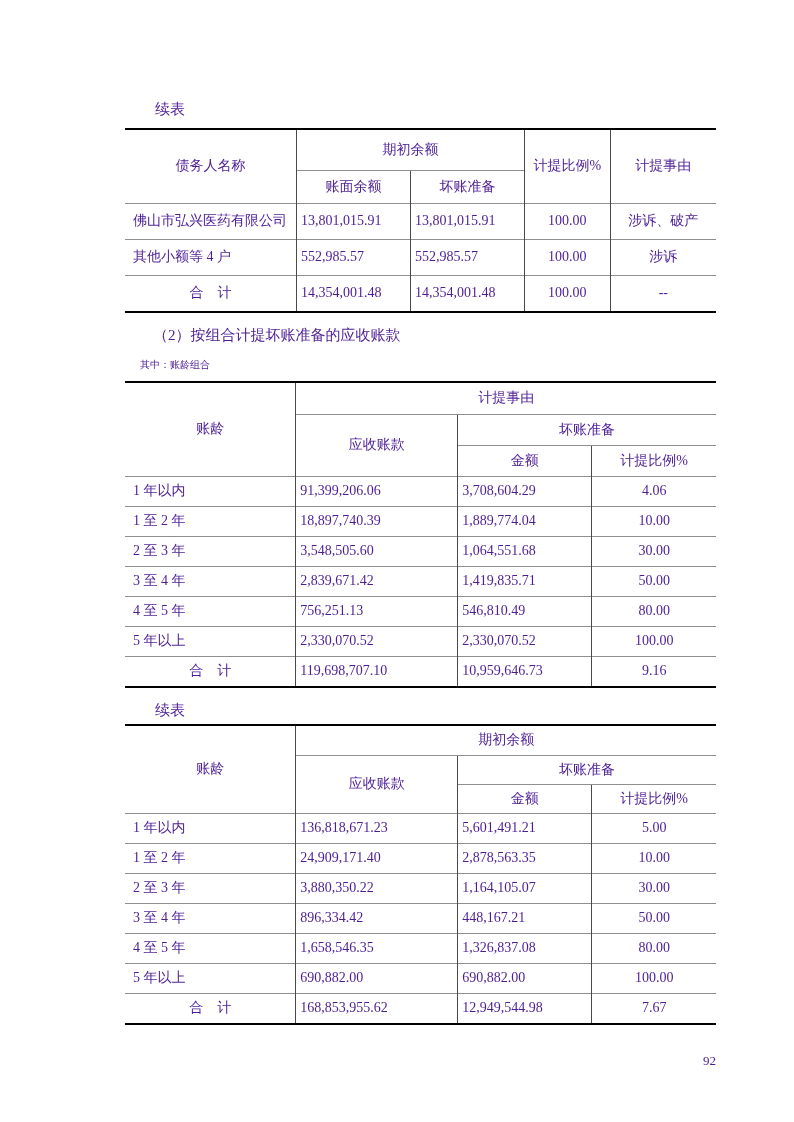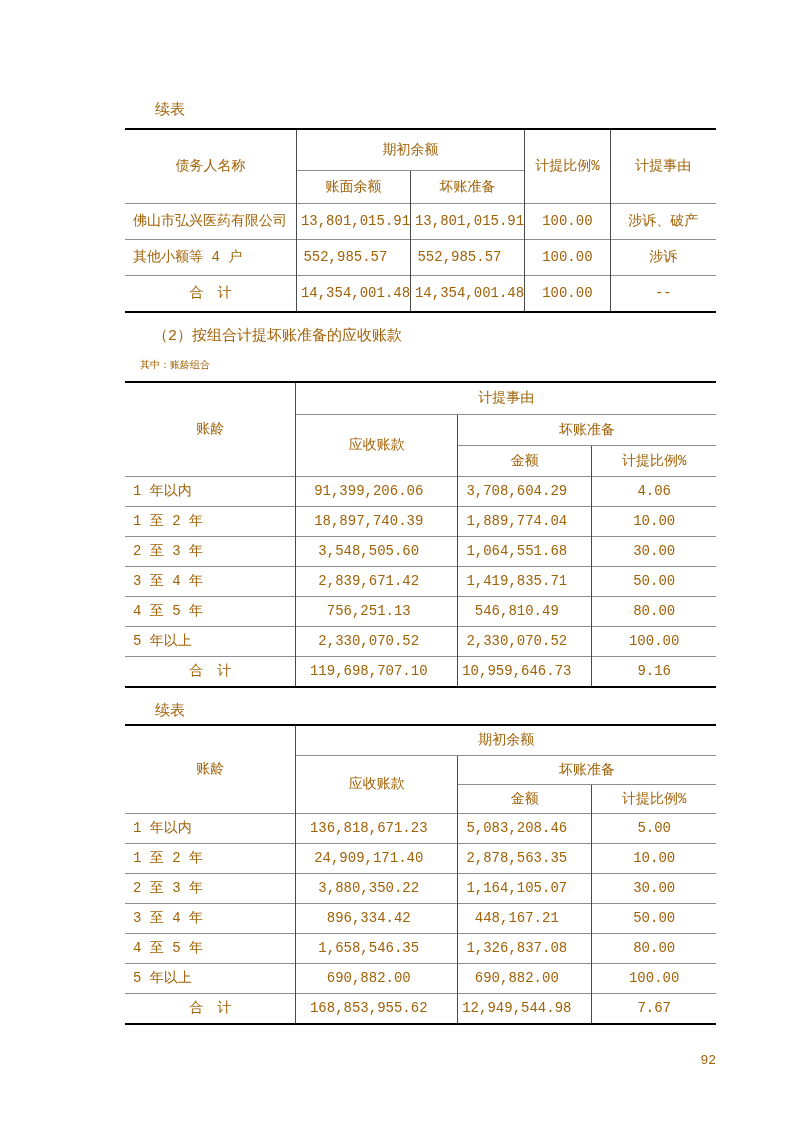--- a/index.html
+++ b/index.html
@@ -1,35 +1,35 @@
 <!DOCTYPE html>
 <html><head>
 <meta charset="utf-8">
 <style>
   * { margin: 0; padding: 0; box-sizing: border-box; }
   html, body { background: #e9e9e9; }
   .page {
     width: 794px; height: 1122px; background: #ffffff; margin: 0 auto;
-    font-family: Liberation Mono, monospace;
-    color: #a16207; position: relative;
+    font-family: Liberation Serif, serif;
+    color: #4c1d95; position: relative;
     padding: 100px 78px 16px 125px; overflow: hidden;
   }
   .cont-label { font-size: 15px; margin-left: 30px; margin-bottom: 9px; }
   .cont-label.mid { margin-top: 13px; margin-bottom: 4px; }
   .tblwrap { border-top: 2.5px solid #000; border-bottom: 2.5px solid #000; }
   table { border-collapse: collapse; width: 100%; table-layout: fixed; }
   th, td {
     font-weight: normal; font-size: 14px; vertical-align: middle;
     border-left: 1px solid #4a4a4a; border-top: 1px solid #8f8f8f;
     text-align: center; padding: 0 4px; overflow: hidden; white-space: nowrap;
   }
   .c1 { border-left: none; }
   .nt { border-top: none; }
   td.left  { text-align: left;  padding-left: 8px; }
-  td.num   { text-align: center; padding-right: 20px; }
+  td.num   { text-align: left; padding-right: 20px; }
   td.ctr   { text-align: center; }
   
   .t1 thead tr:first-child th { height: 40px; }
   .t1 thead tr:last-child  th { height: 33px; }
   .t1 tbody td { height: 36px; }
   
   .t2 thead th { height: 31px; }
   .t2 tbody td { height: 30px; }
   .t3 thead th { height: 29px; }
   .t3 tbody td { height: 30px; }
@@ -184,21 +184,21 @@
         </tr>
         <tr>
           <th>金额</th>
           <th>计提比例%</th>
         </tr>
       </thead>
       <tbody>
         <tr>
           <td class="c1 left">1 年以内</td>
           <td class="num">136,818,671.23</td>
-          <td class="num">5,083,208.46</td>
+          <td class="num">5,601,491.21</td>
           <td class="ctr">5.00</td>
         </tr>
         <tr>
           <td class="c1 left">1 至 2 年</td>
           <td class="num">24,909,171.40</td>
           <td class="num">2,878,563.35</td>
           <td class="ctr">10.00</td>
         </tr>
         <tr>
           <td class="c1 left">2 至 3 年</td>

